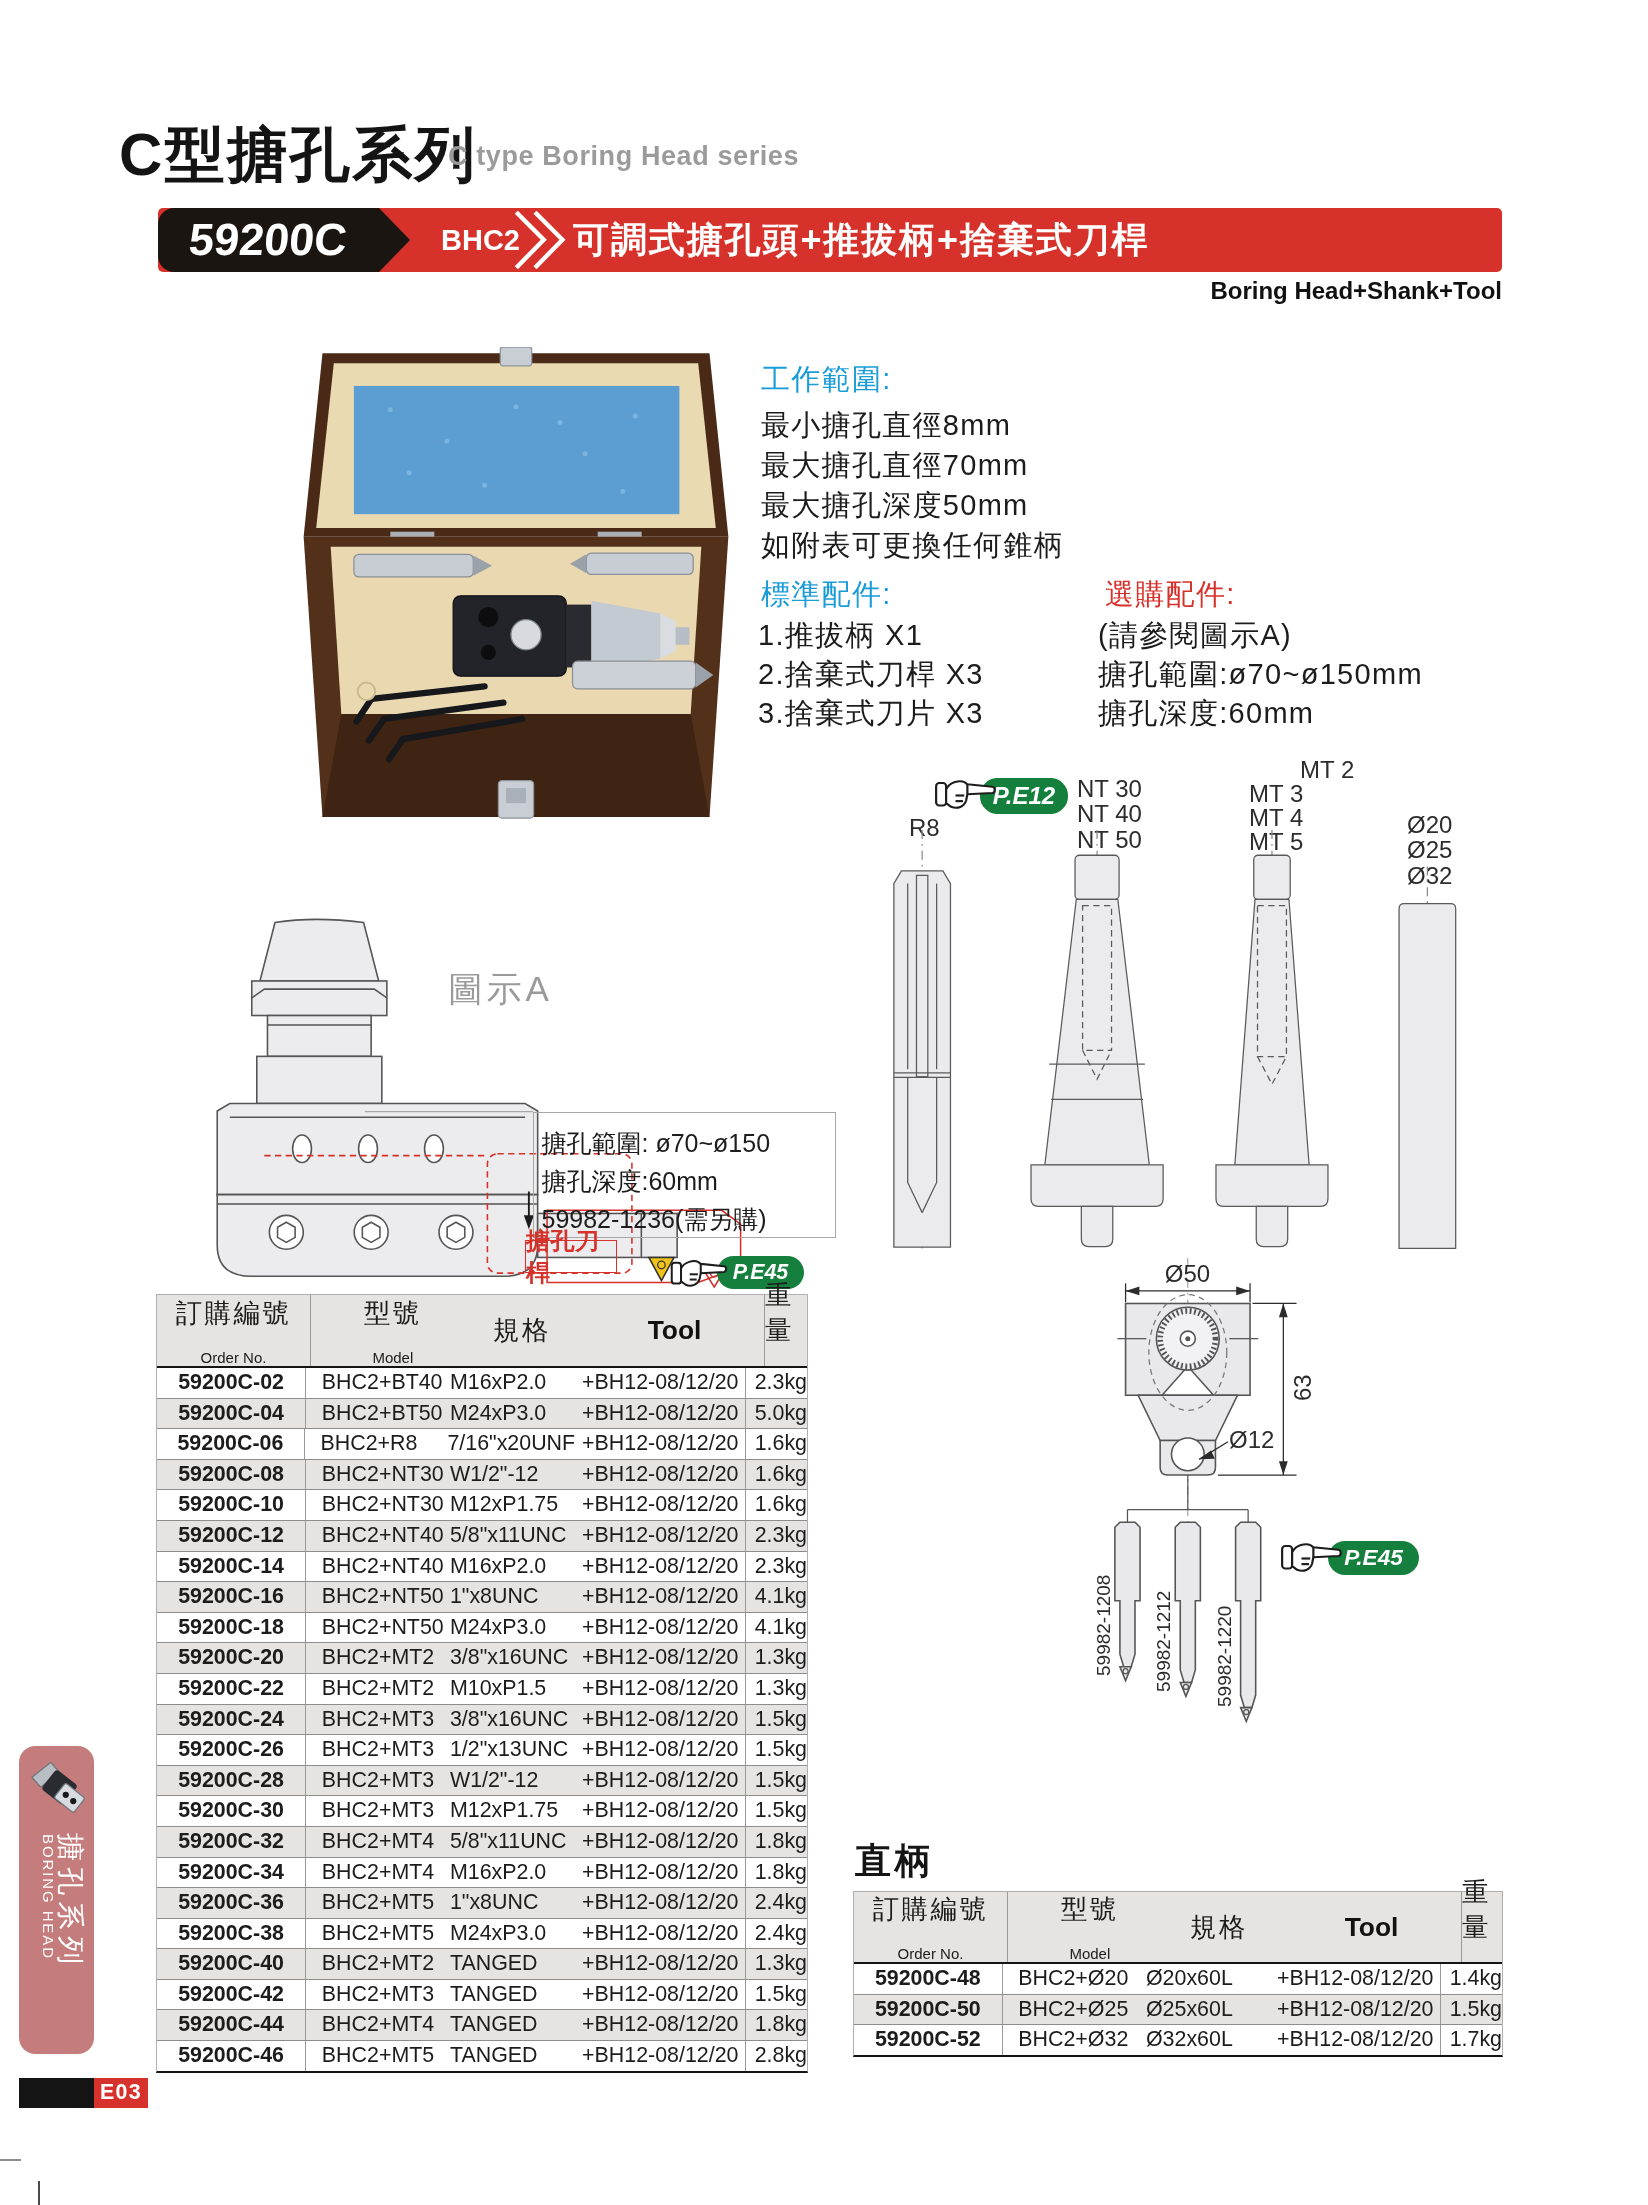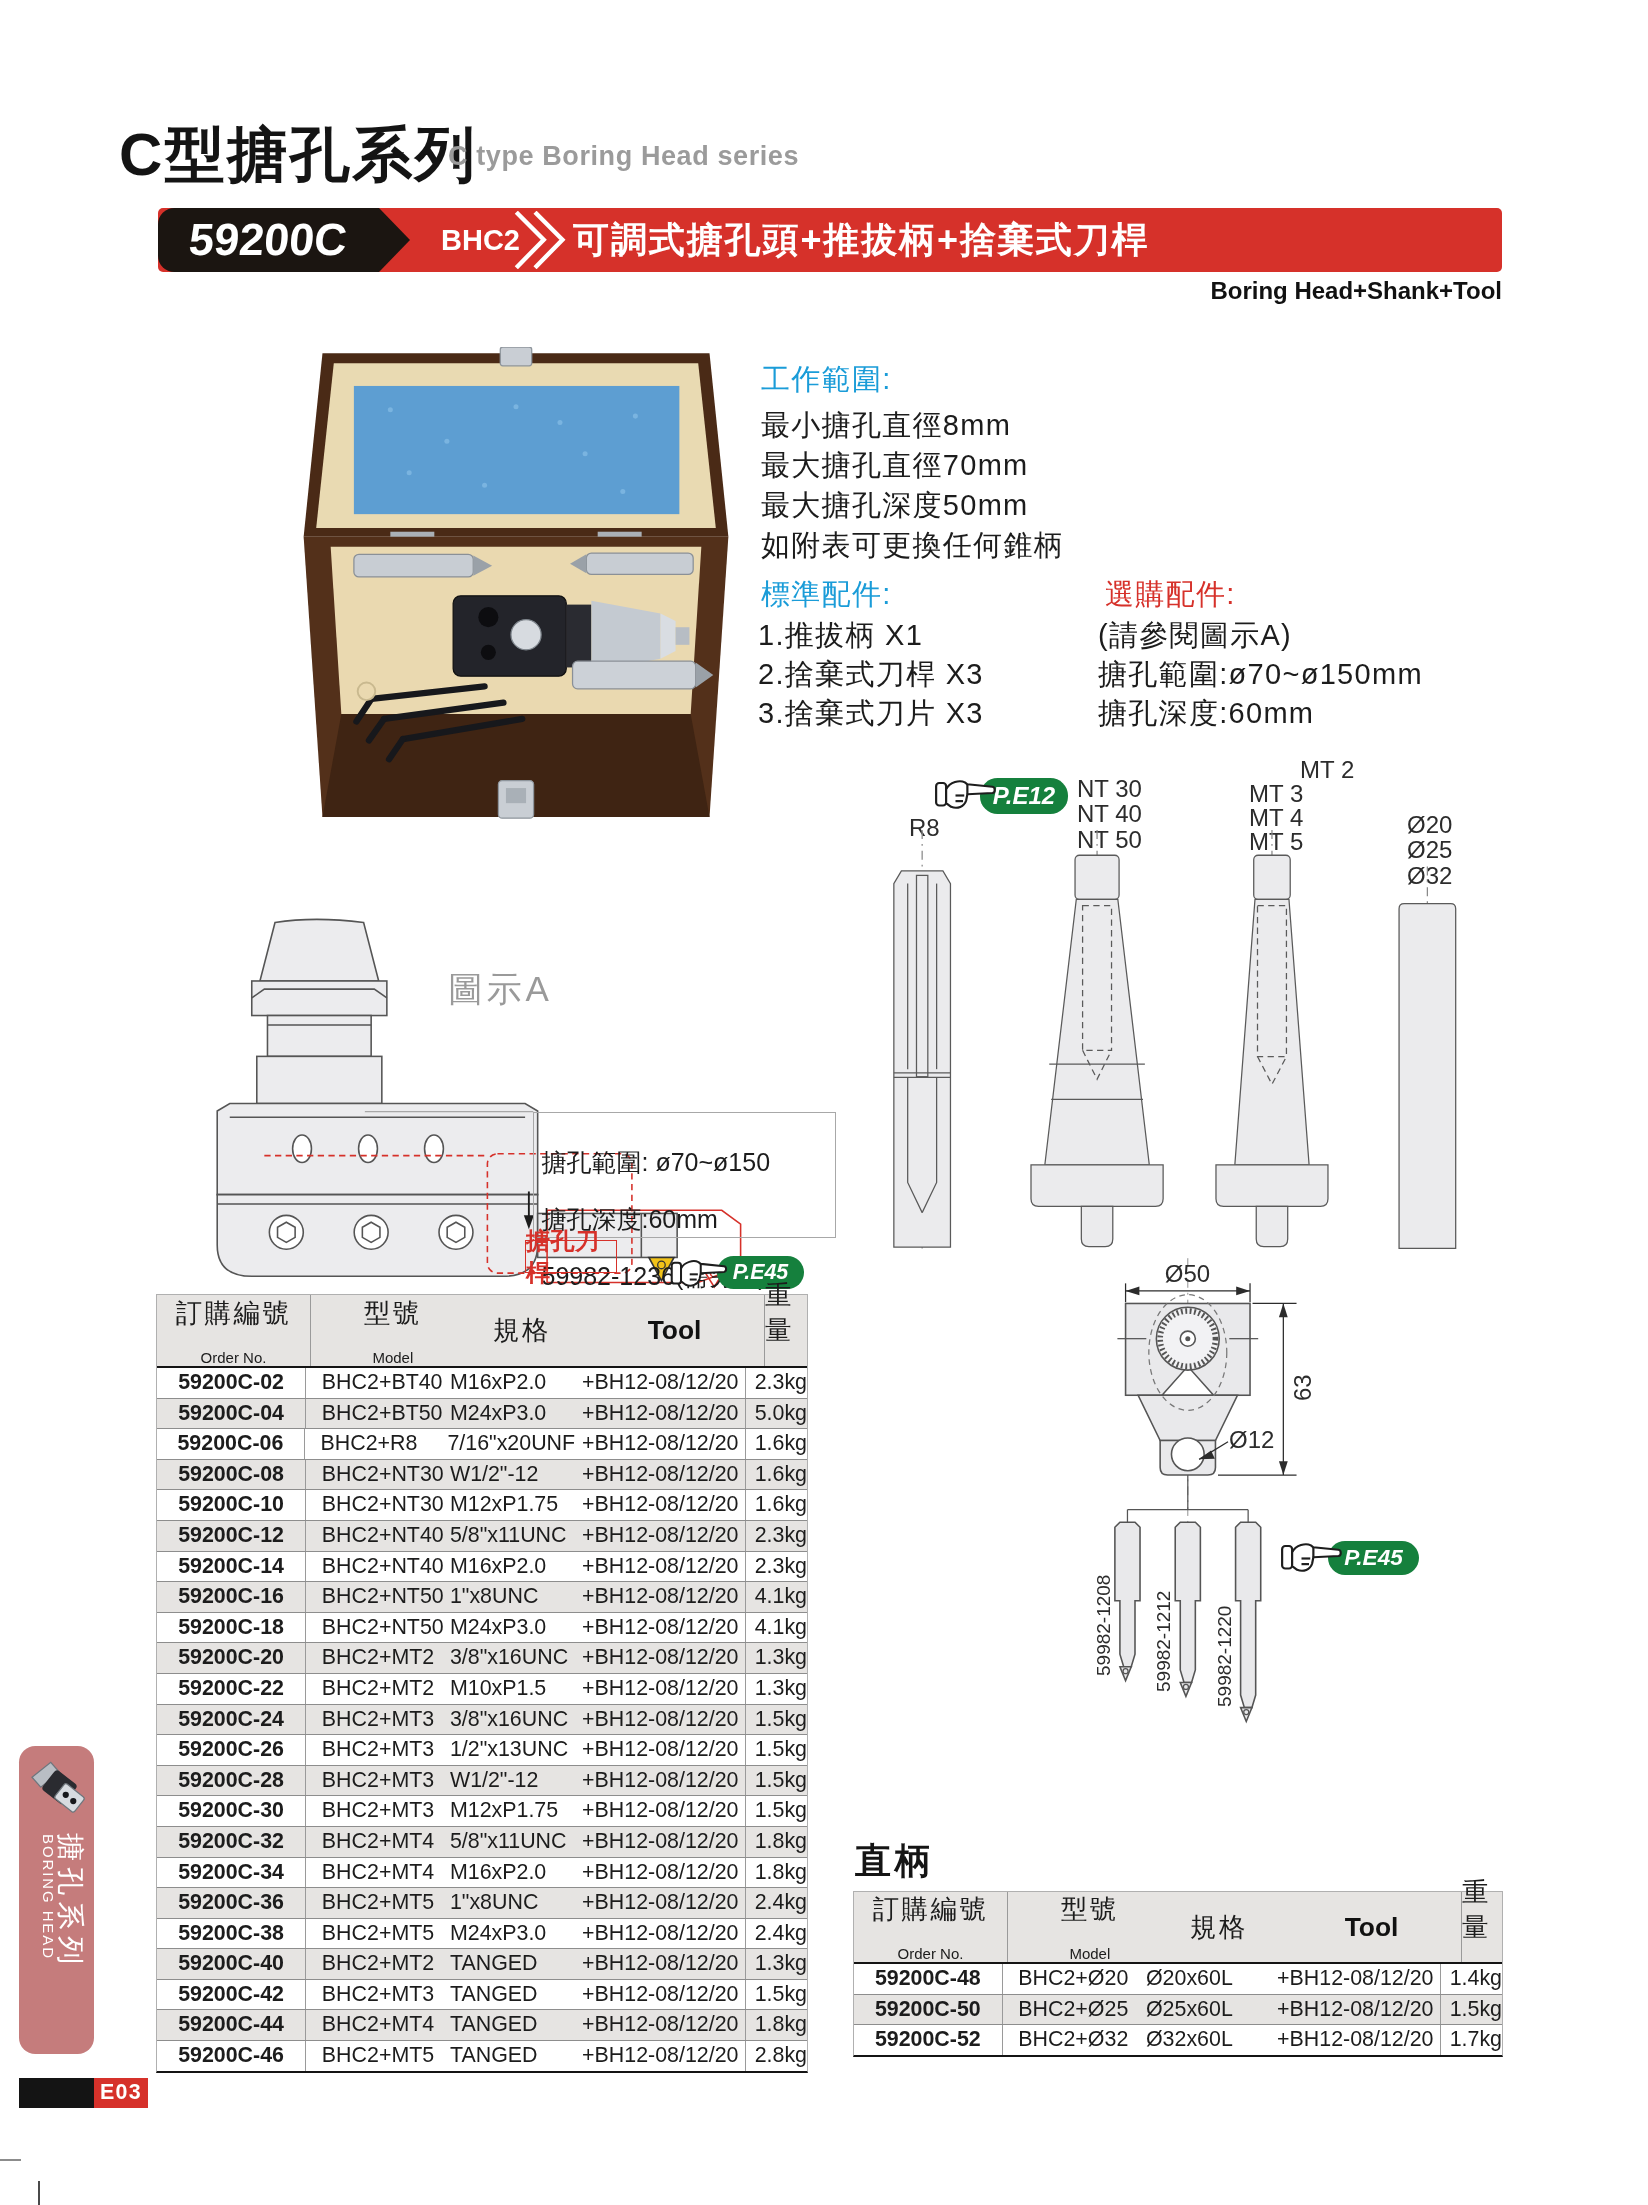--- a/index.html
+++ b/index.html
@@ -24,21 +24,21 @@
   .spec-head-blue{color:#1a9cd8;}
   .spec-head-red{color:#d6312a;}
   
   .dlabel{font-size:24px;color:#2c2c2c;white-space:nowrap;}
   .badge{position:absolute;background:#15803d;border-radius:17.6px;display:flex;align-items:center;justify-content:center;
       color:#fff;font-weight:700;font-style:italic;}
   .hand{position:absolute;}
   #fig-a{left:448px;top:966px;font-size:35px;color:#9a9a9a;letter-spacing:3.8px;}
   #note-box{left:533px;top:1112px;width:303px;height:126px;border:1.3px solid #a8a8a8;box-sizing:border-box;
       padding:11.3px 0 0 7.5px;}
-  #note-box .nline{font-size:25px;line-height:38px;white-space:nowrap;color:#1c1c1c;margin-top:19px;}
+  #note-box .nline{font-size:25px;line-height:38px;white-space:nowrap;color:#1c1c1c;}
   #red-label{left:525px;top:1240px;width:92px;height:33px;border:1.9px solid #d6312a;box-sizing:border-box;
       display:flex;align-items:center;justify-content:center;color:#d6312a;font-size:24px;font-weight:700;letter-spacing:0.6px;}
   .rot-ccw{transform:rotate(-90deg);transform-origin:top left;white-space:nowrap;}
   .rot-cw{transform:rotate(90deg);transform-origin:top left;white-space:nowrap;}
   .bar-label{font-size:19px;color:#2c2c2c;}
   
   .ctable{position:absolute;display:flex;flex-direction:column;border:0.6px solid #b0b0b0;border-bottom:2.5px solid #141414;
       box-sizing:border-box;background:#fff;}
   #t-main{left:156px;top:1294px;width:652px;}
   #t-straight{left:853px;top:1891px;width:650px;}

